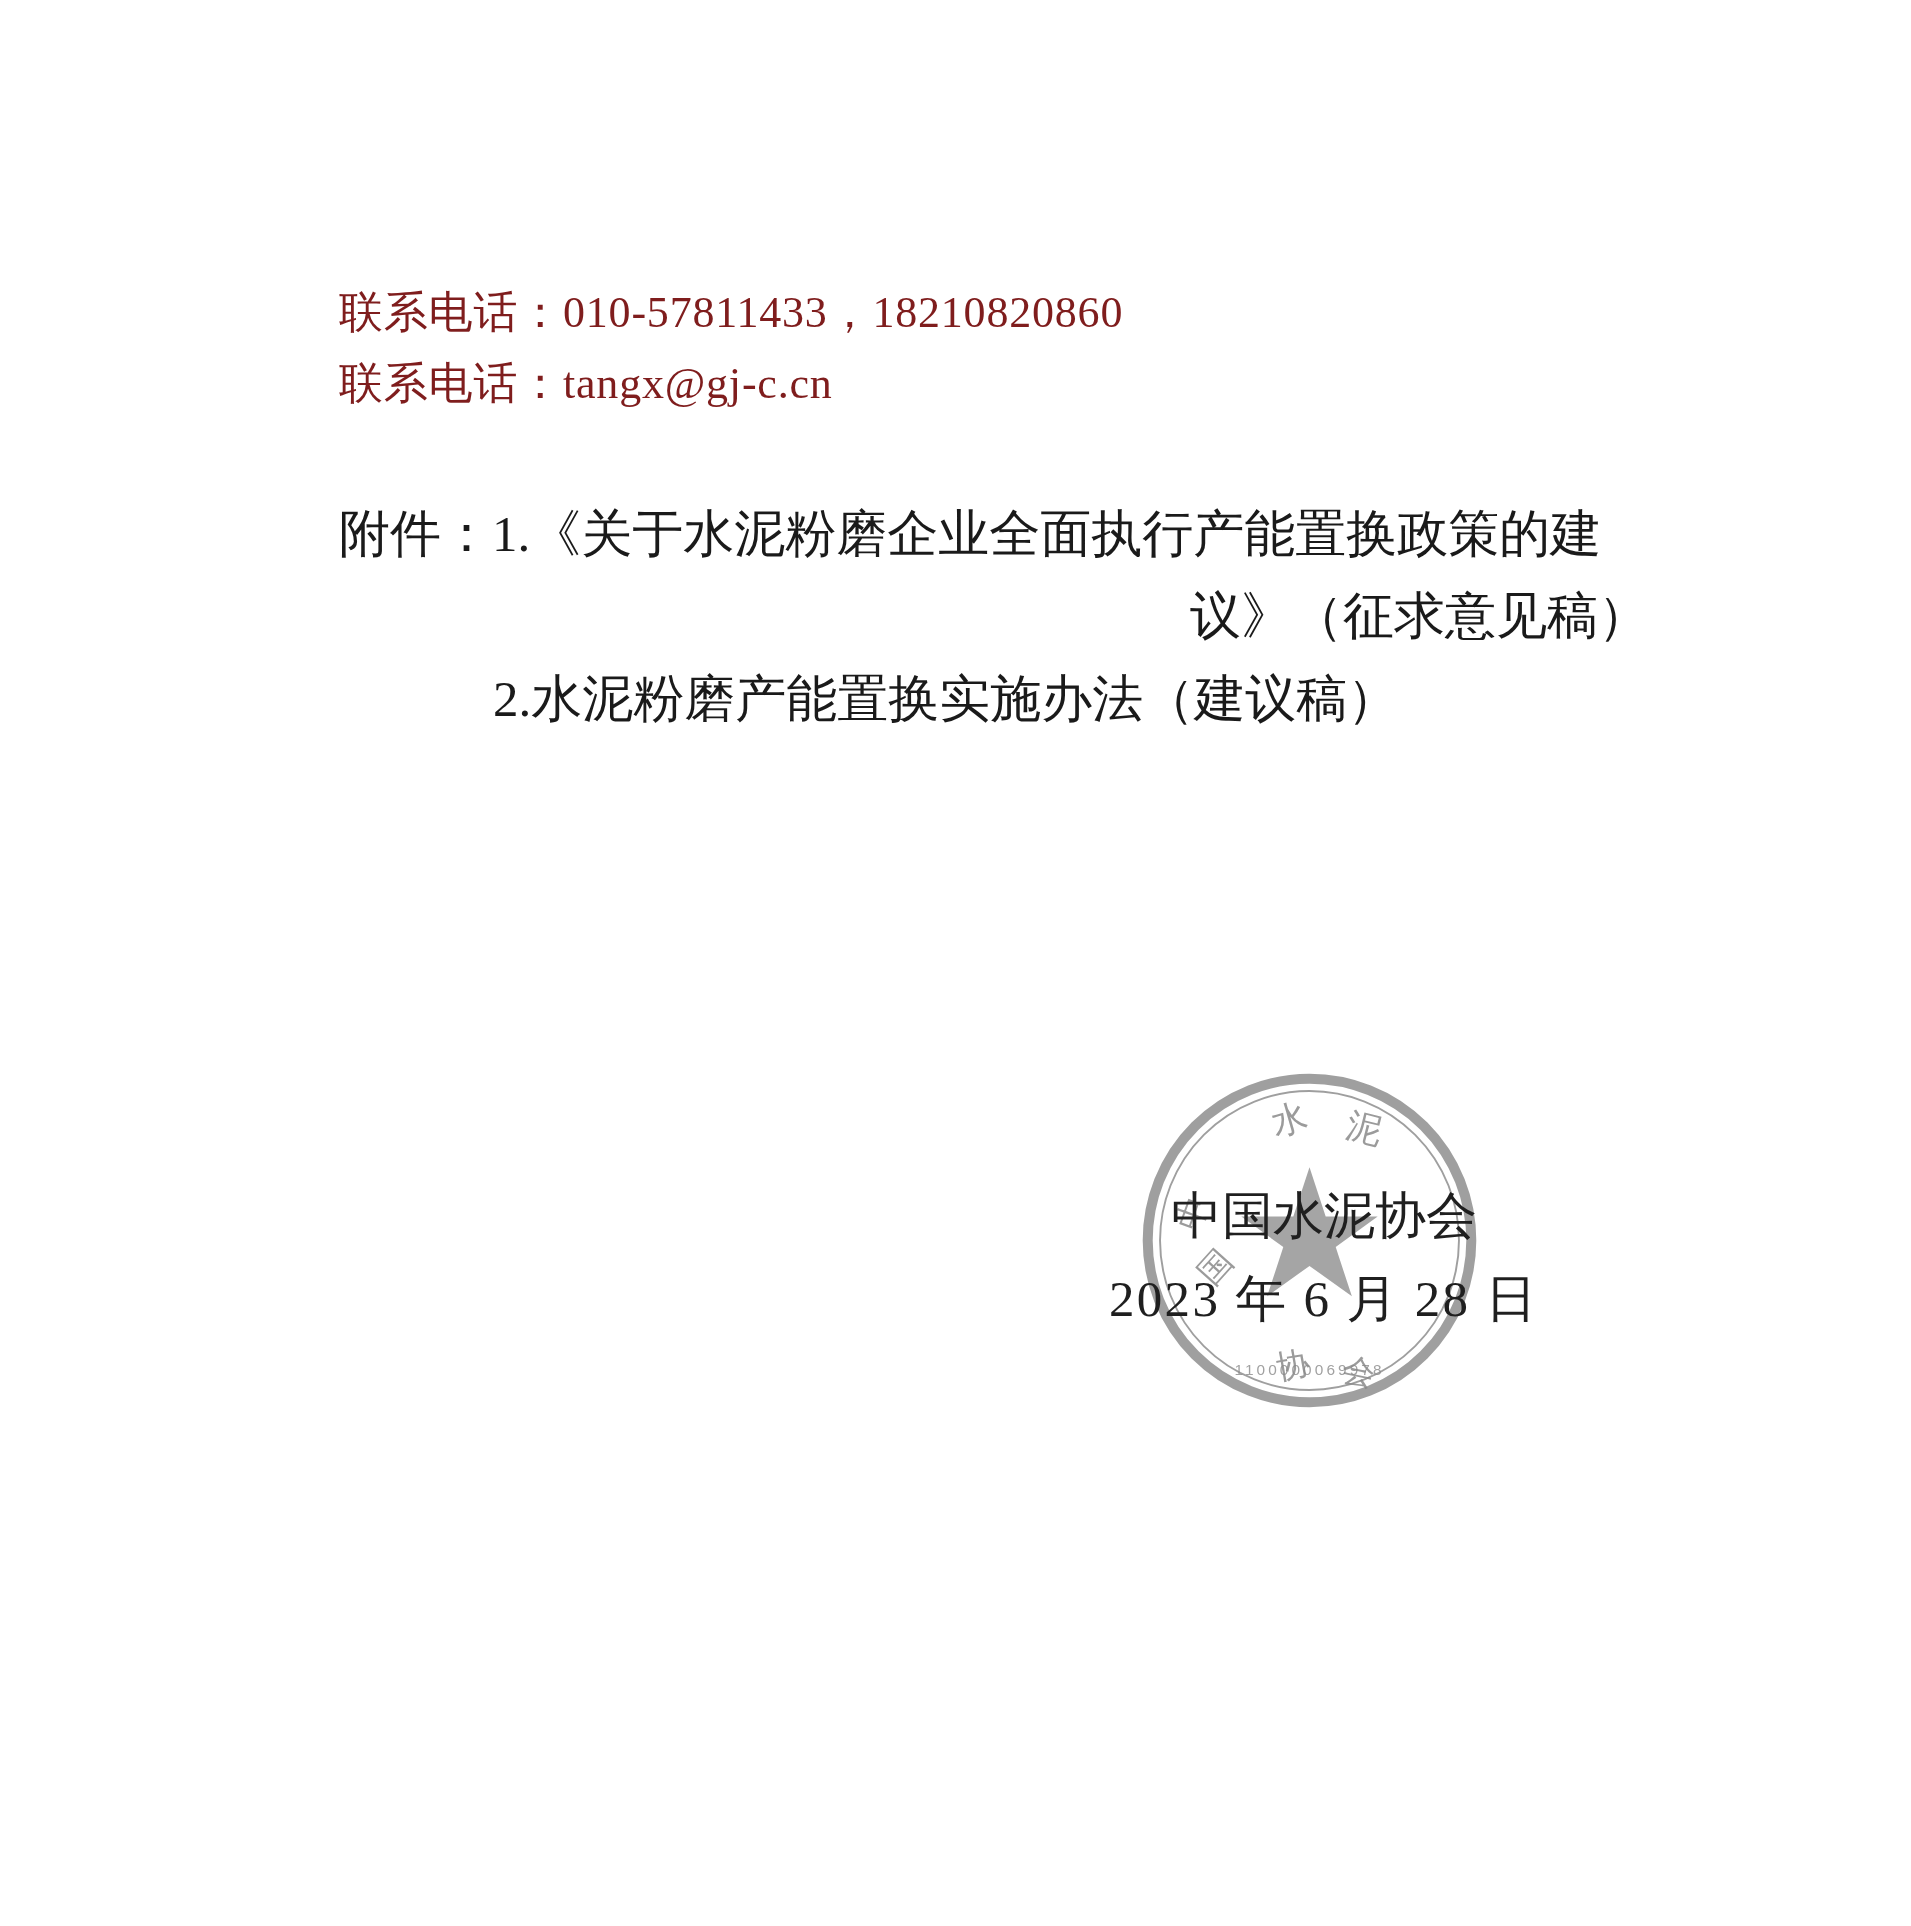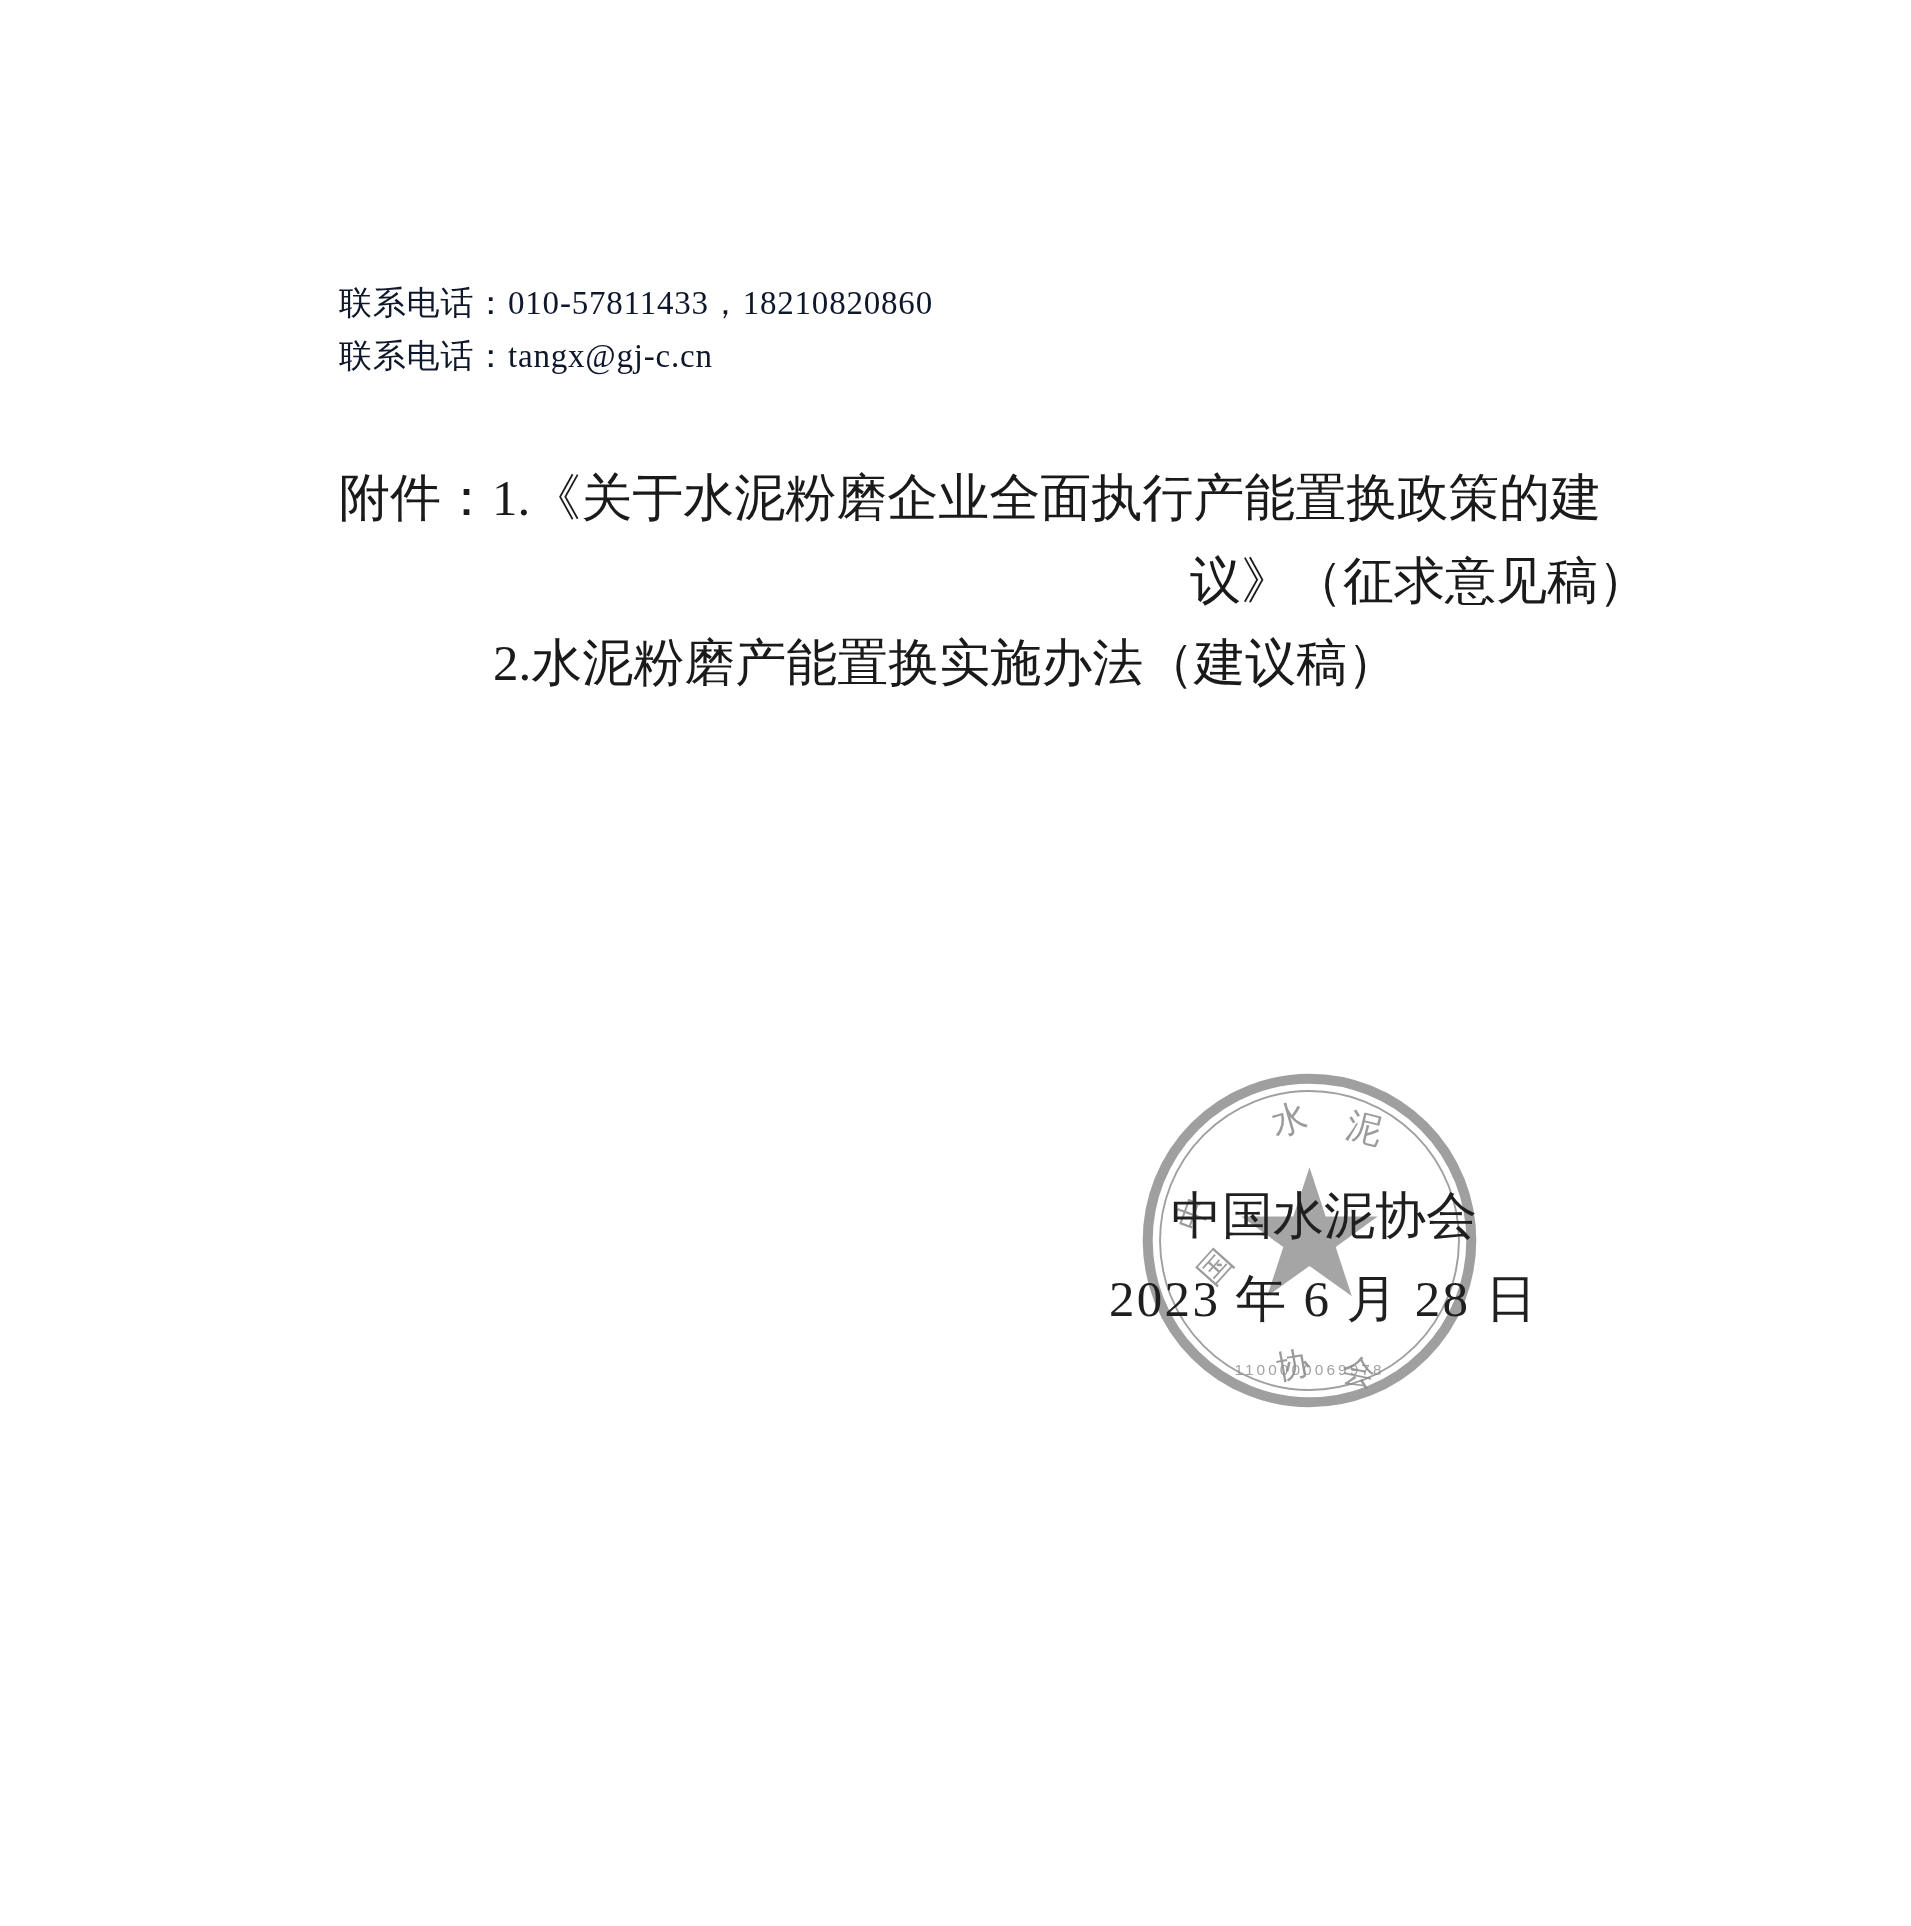--- a/index.html
+++ b/index.html
@@ -18,25 +18,25 @@
     background: #ffffff;
     overflow: hidden;
   }
   .content {
     position: absolute;
     left: 339px;
     top: 277px;
     width: 1310px;
   }
   .line {
-    font-size: 33px;
+    font-size: 44px;
     line-height: 1.62;
     letter-spacing: 0.8px;
     white-space: pre;
-    color: #0f172a;
+    color: #7f1d1d;
   }
   .block-contact {
     margin-bottom: 0px;
   }
   .gap {
     height: 73px;
   }
   .attach-wrap {
     position: relative;
   }

